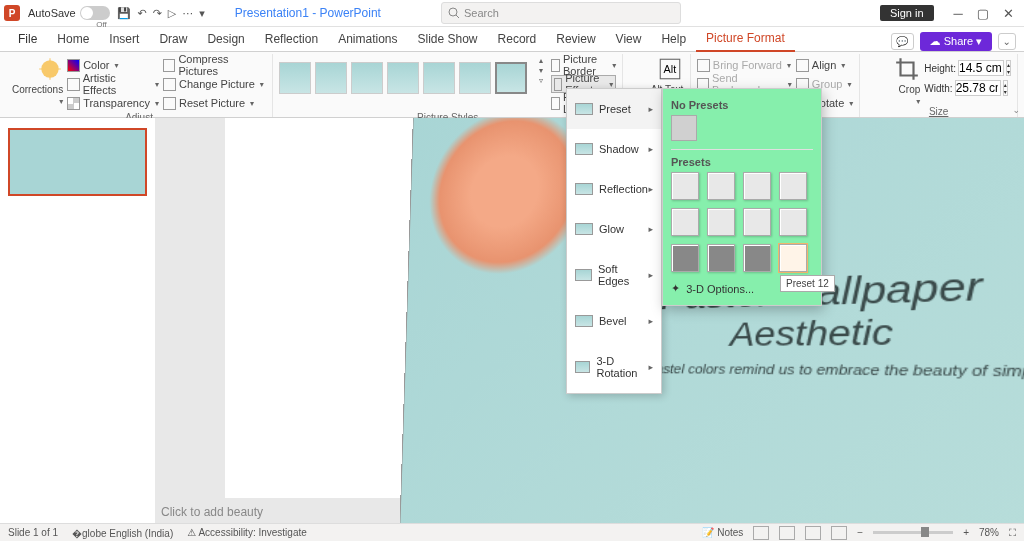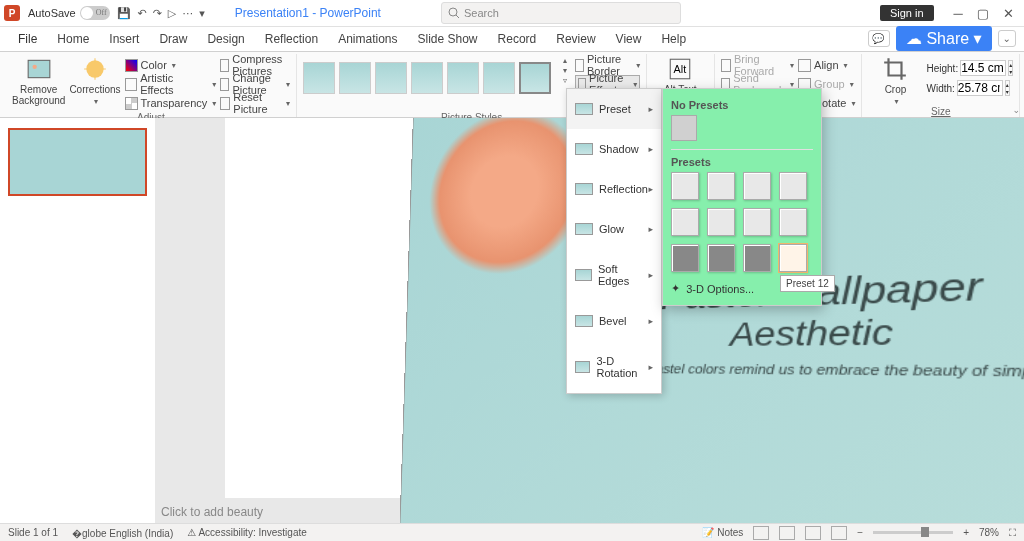--- a/index.html
+++ b/index.html
@@ -4,45 +4,45 @@
 <style>
 * { margin: 0; padding: 0; box-sizing: border-box; font-family: "Segoe UI", sans-serif; }
 body { width: 1024px; height: 541px; overflow: hidden; background: #fff; position: relative; font-size: 11px; color: #333; }
 
 
 .titlebar { height: 27px; display: flex; align-items: center; background: #fff; border-bottom: 1px solid #e1e1e1; padding: 0 4px; }
 .titlebar .app-icon { width: 16px; height: 16px; background: #d04727; border-radius: 3px; display: flex; align-items: center; justify-content: center; color: #fff; font-weight: bold; font-size: 10px; margin-right: 8px; }
 .titlebar .autosave-lbl { font-size: 11px; margin-right: 4px; }
 .titlebar .autosave-toggle { width: 30px; height: 14px; background: #ccc; border-radius: 7px; position: relative; margin-right: 8px; }
 .titlebar .autosave-toggle::after { content: ""; width: 12px; height: 12px; background: #fff; border-radius: 50%; position: absolute; top: 1px; left: 1px; }
-.titlebar .autosave-off { font-size: 8px; color: #777; position: absolute; top: 2px; right: 3px; font-family: Liberation Serif, serif; }
+.titlebar .autosave-off { font-size: 8px; color: #777; position: absolute; top: 14px; right: 3px; }
 .titlebar .qat { display: flex; align-items: center; gap: 6px; }
 .titlebar .qat span { cursor: pointer; color: #555; }
 .titlebar .doc-title { margin-left: 30px; font-size: 12px; color: #3b82f6; }
 .titlebar .search { margin-left: 60px; width: 240px; height: 22px; background: #f3f2f1; border: 1px solid #ddd; border-radius: 3px; display: flex; align-items: center; padding: 0 6px; color: #888; }
 .titlebar .search svg { margin-right: 4px; }
 .titlebar .right { margin-left: auto; display: flex; align-items: center; gap: 14px; }
 .titlebar .signin { background: #333; color: #fff; padding: 2px 10px; font-size: 11px; border-radius: 2px; }
 .winctrl { display: flex; gap: 14px; font-size: 13px; color: #555; padding: 0 6px; }
 
 
 .ribbon-tabs { height: 25px; display: flex; align-items: flex-end; padding: 0 8px; border-bottom: 1px solid #d0d0d0; gap: 0; }
 .ribbon-tabs .tab { padding: 4px 10px 5px; font-size: 12px; color: #444; cursor: pointer; }
 .ribbon-tabs .tab.file { color: #333; }
 .ribbon-tabs .tab.active { color: #d04727; border-bottom: 2px solid #d04727; margin-bottom: -1px; }
 .ribbon-tabs .share { margin-left: auto; display: flex; align-items: center; gap: 6px; }
-.ribbon-tabs .share-btn { background: #3b82f6; color: #fff; padding: 3px 10px; border-radius: 3px; font-size: 16px; }
+.ribbon-tabs .share-btn { background: #6d28d9; color: #fff; padding: 3px 10px; border-radius: 3px; font-size: 11px; }
 .ribbon-tabs .comment-ico, .ribbon-tabs .updown-ico { border: 1px solid #ccc; border-radius: 3px; padding: 2px 4px; color: #666; font-size: 10px; }
 
 
 .ribbon { height: 66px; background: #fafafa; border-bottom: 1px solid #d0d0d0; display: flex; padding: 2px 6px 0; position: relative; }
 .group { display: flex; flex-direction: column; border-right: 1px solid #e5e5e5; padding: 0 6px; }
 .group .body { flex: 1; display: flex; align-items: flex-start; gap: 4px; padding-top: 2px; }
 .group .label { text-align: center; font-size: 10px; color: #666; padding-bottom: 1px; text-decoration: underline; }
-.bigbtn { display: flex; flex-direction: column; align-items: center; width: 54px; cursor: pointer; font-size: 10px; color: #444; text-align: center; gap: 2px; }
+.bigbtn { display: flex; flex-direction: column; align-items: flex-end; width: 54px; cursor: pointer; font-size: 10px; color: #444; text-align: center; gap: 2px; }
 .bigbtn .ico { width: 26px; height: 26px; }
 .smallrow { font-size: 11px; color: #444; display: flex; align-items: center; gap: 3px; height: 18px; cursor: pointer; }
 .smallrow .sq { width: 13px; height: 13px; border: 1px solid #999; }
 .stack { display: flex; flex-direction: column; gap: 1px; }
 .gallery { display: flex; gap: 4px; padding-top: 6px; }
 .gallery .thumb { width: 32px; height: 32px; border: 1px solid #ccc; background: linear-gradient(#a8d5d5,#c8e5e5); position: relative; cursor: pointer; }
 .gallery .thumb.sel { border: 2px solid #888; }
 .spin { display: flex; align-items: center; gap: 2px; }
 .spin input { width: 46px; height: 16px; font-size: 12px; border: 1px solid #ccc; text-align: right; padding-right: 2px; }
 .spin .arrows { display: flex; flex-direction: column; font-size: 6px; border: 1px solid #ccc; }
@@ -130,37 +130,31 @@
   <div class="tab">Insert</div>
   <div class="tab">Draw</div>
   <div class="tab">Design</div>
   <div class="tab">Reflection</div>
   <div class="tab">Animations</div>
   <div class="tab">Slide Show</div>
   <div class="tab">Record</div>
   <div class="tab">Review</div>
   <div class="tab">View</div>
   <div class="tab">Help</div>
+  <div class="tab active">Picture Format</div>
   <div class="share">
     <span class="comment-ico">💬</span>
     <span class="share-btn">☁ <span>Share</span> ▾</span>
     <span class="updown-ico">⌄</span>
   </div>
 </div>
 
 <div class="ribbon">
   <div class="group">
     <div class="body">
-      <div class="bigbtn">
-        <svg class="ico" viewBox="0 0 24 24">
-            <rect x="2" y="4" width="20" height="16" fill="#a8d5d5" stroke="#666"></rect>
-            <circle cx="8" cy="10" r="2" fill="#f4a987"></circle>
-          </svg>
-        <span>Remove Background</span>
-      </div>
       <div class="bigbtn">
         <svg class="ico" viewBox="0 0 24 24">
             <circle cx="12" cy="12" r="8" fill="#f8c96a"></circle>
             <path d="M12 2v4M12 18v4M2 12h4M18 12h4" stroke="#f8c96a"></path>
           </svg>
         <span>Corrections</span>
           <span class="chev">▾</span>
       </div>
       <div class="stack">
         <div class="smallrow">

